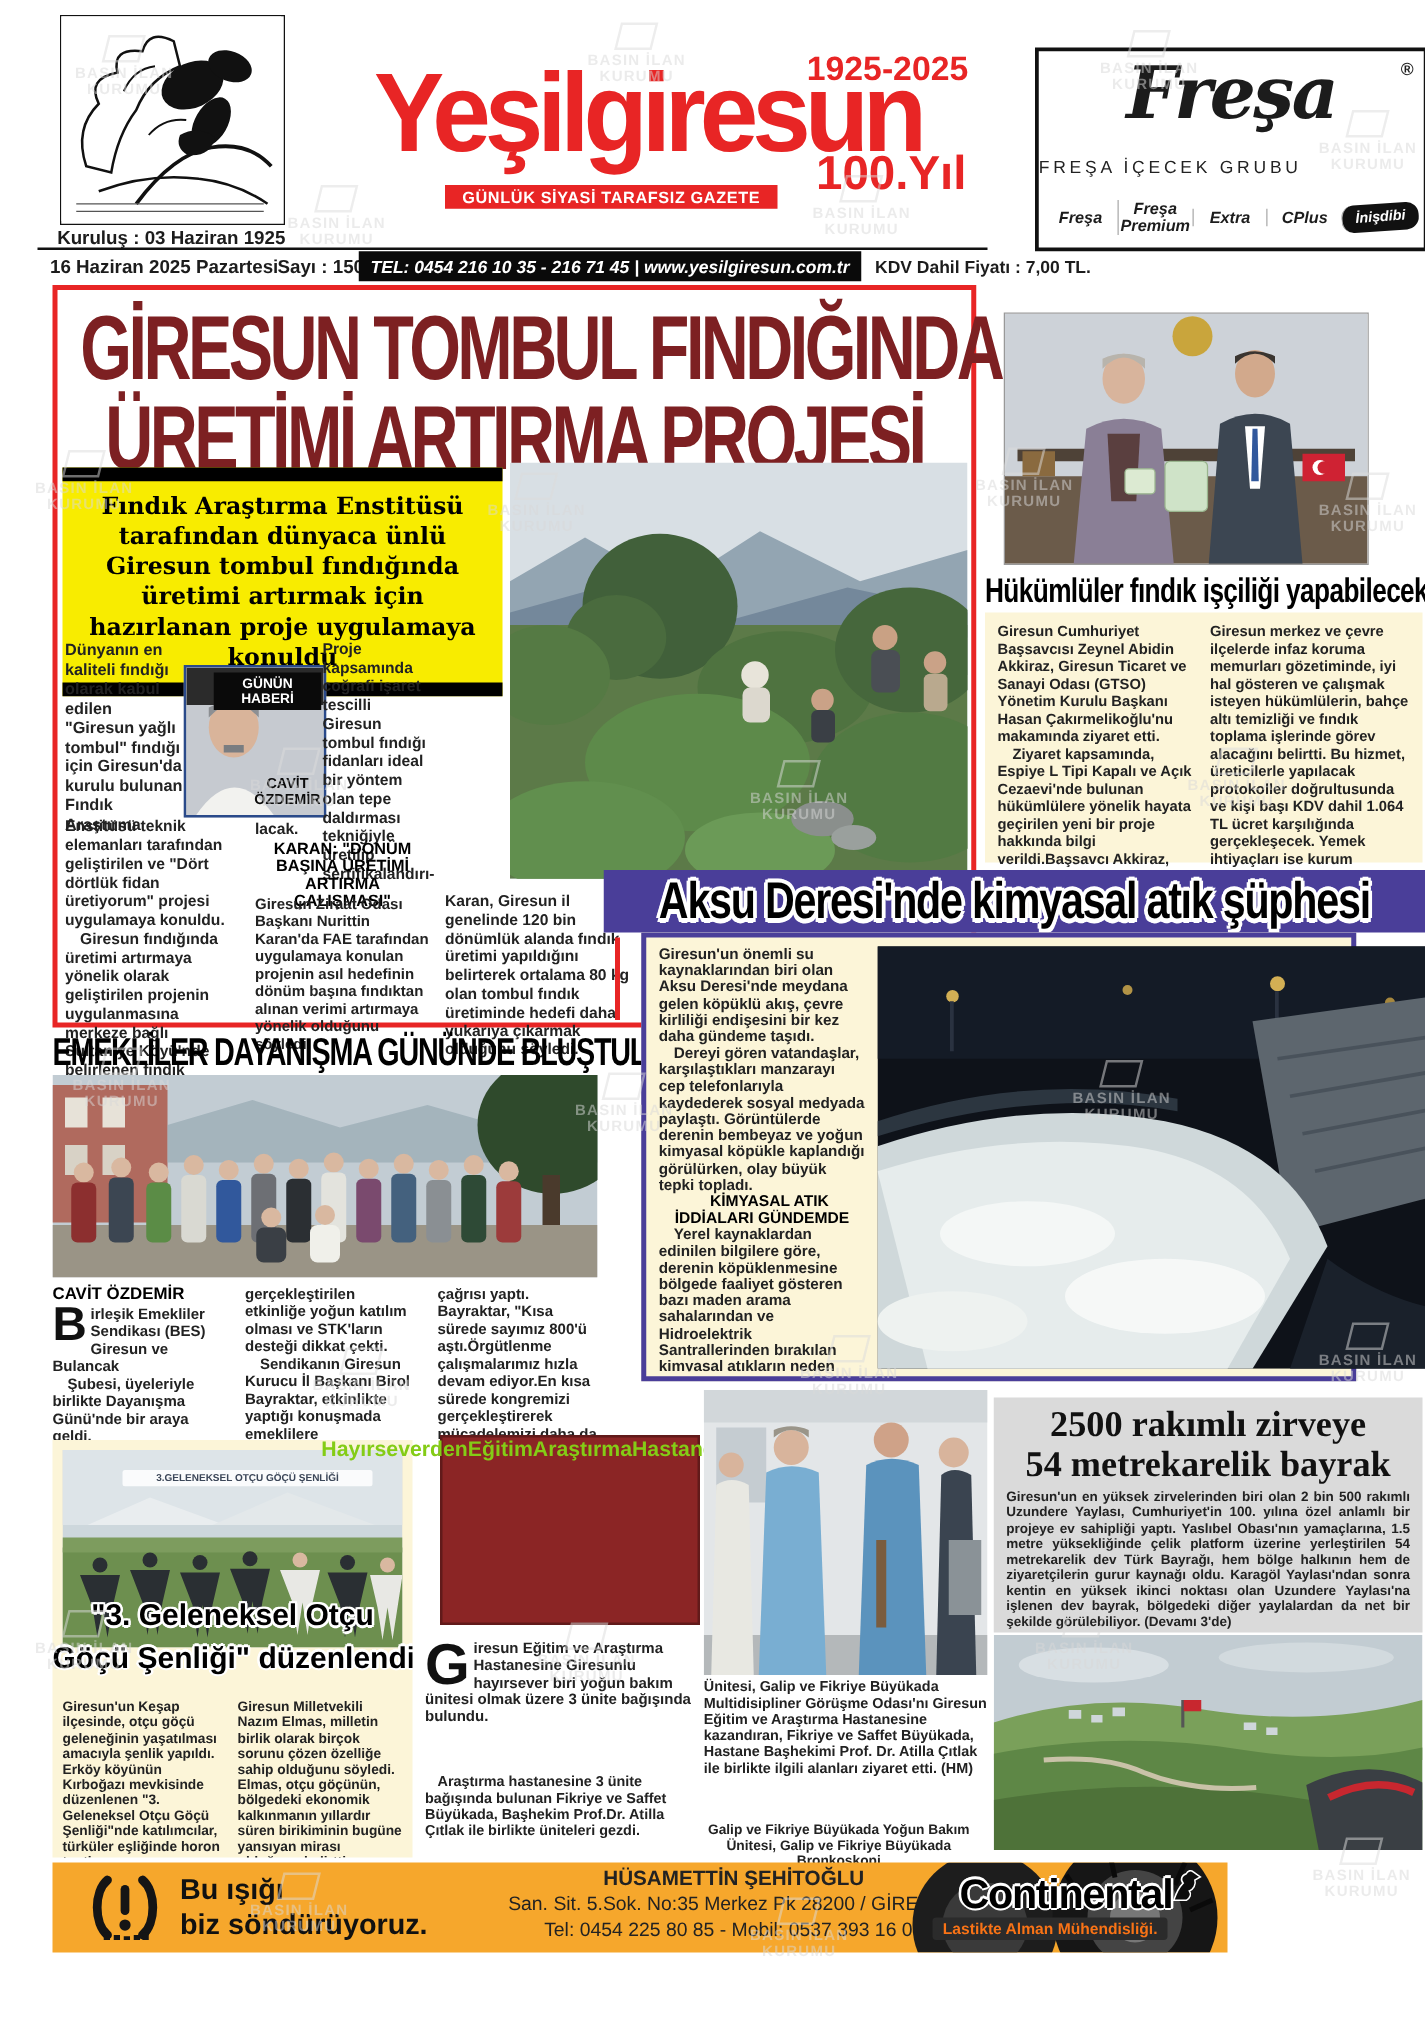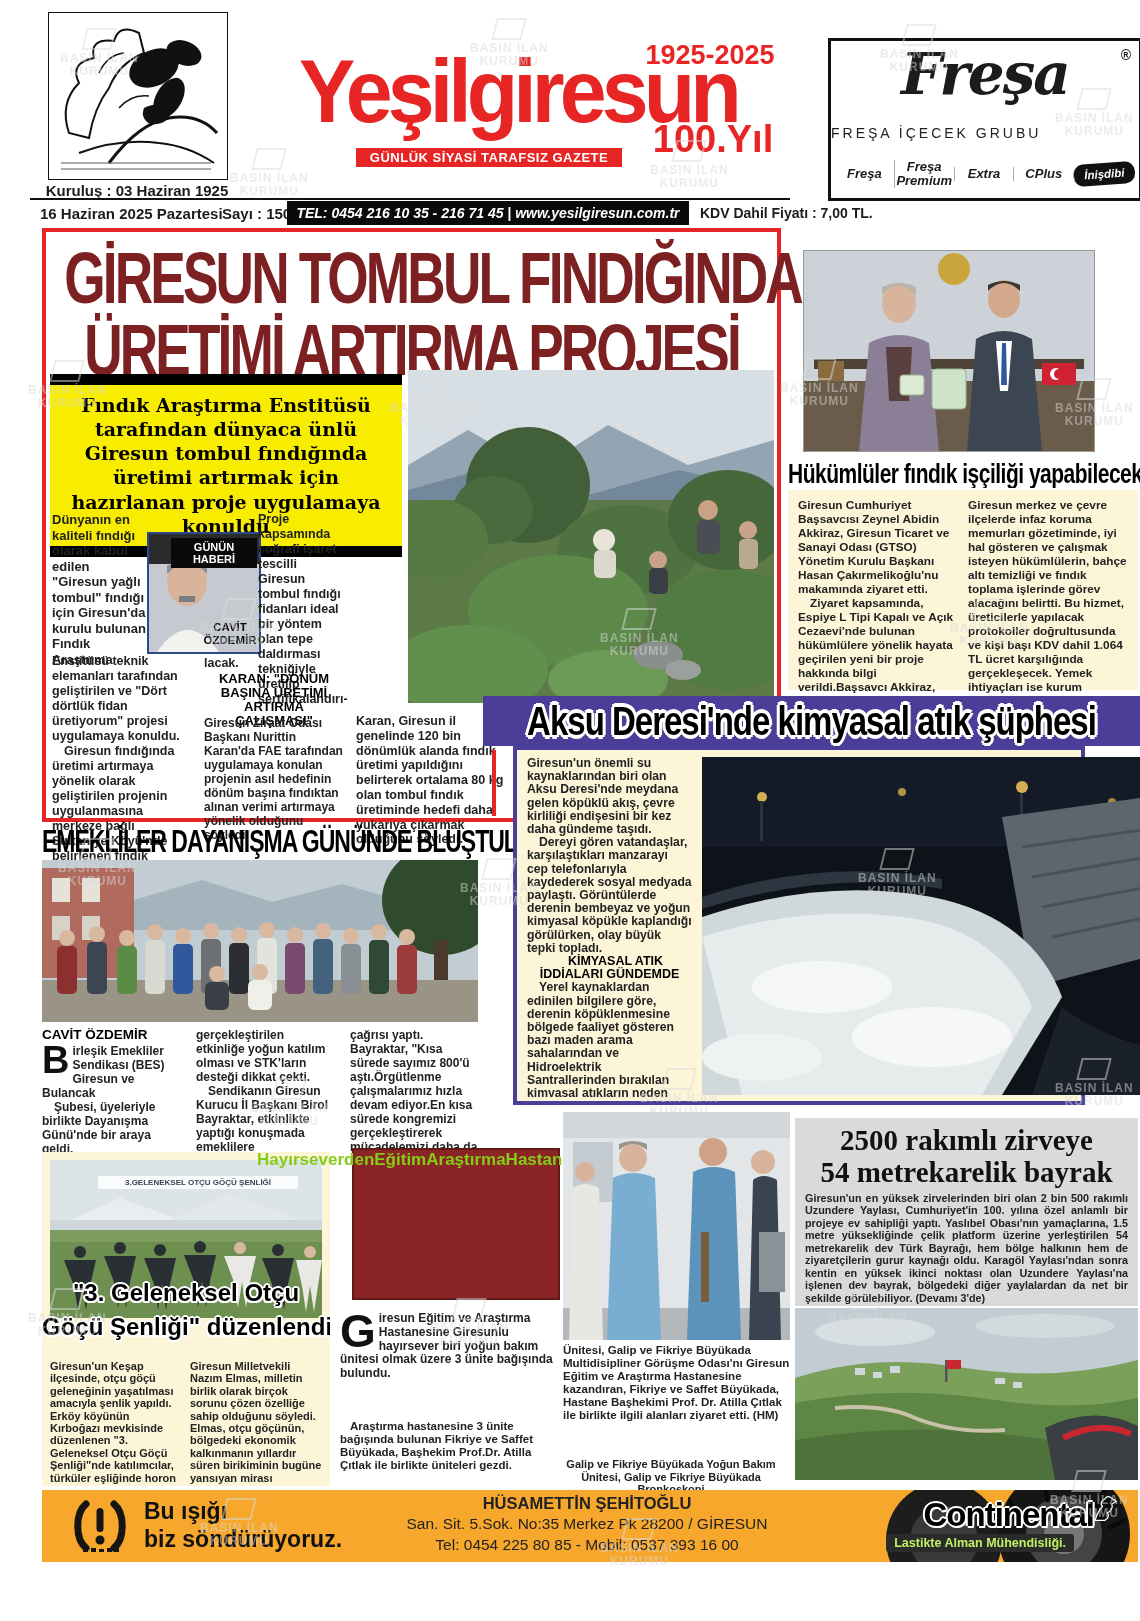--- a/index.html
+++ b/index.html
@@ -119,30 +119,30 @@
   .hosp-p1 .dropcap{font-size:46px;line-height:38px;}
   .hosp-p2{left:340px;top:1420px;width:218px;font-size:11.5px;line-height:13px;text-indent:10px;}
   .hosp-caption{left:563px;top:1344px;width:227px;font-size:11.5px;line-height:13px;}
   .hosp-p3{left:552px;top:1458px;width:238px;font-size:11px;line-height:12.5px;text-align:center;}
   
   .flag-box{position:absolute;left:795px;top:1118px;width:343px;height:188px;background:var(--gray);box-sizing:border-box;padding:6px 10px;}
   .flag-hl{text-align:center;font-family:"Liberation Serif",serif;font-weight:bold;font-size:29px;line-height:1.12;color:#111;}
   .flag-body{margin-top:3px;font-size:10.8px;line-height:12.5px;font-weight:bold;text-align:justify;color:#222;}
   .flag-photo{position:absolute;left:795px;top:1308px;width:343px;height:172px;}
   
-  .footer{position:absolute;left:42px;top:1490px;width:1096px;height:72px;background:var(--orange);}
+  .footer{position:absolute;left:42px;top:1490px;width:940px;height:72px;background:var(--orange);}
   .tpms{position:absolute;left:28px;top:10px;width:60px;height:52px;}
   .slogan{position:absolute;left:102px;top:7px;font-weight:bold;font-size:23px;line-height:28px;color:#111;}
   .dealer-block{position:absolute;left:330px;top:4px;width:430px;text-align:center;color:#222;}
   .dealer{font-weight:bold;font-size:16.5px;} .addr,.phone{font-size:15.5px;line-height:21px;}
   .tires{position:absolute;right:4px;top:0;width:330px;height:72px;overflow:hidden;}
   .conti{position:absolute;right:40px;top:6px;font-weight:bold;font-size:33px;letter-spacing:-1px;color:#000;white-space:nowrap;
          text-shadow:2px 0 0 #fff,-2px 0 0 #fff,0 2px 0 #fff,0 -2px 0 #fff,1.5px 1.5px 0 #fff,-1.5px -1.5px 0 #fff;}
   .conti-horse{position:absolute;right:14px;top:4px;width:30px;height:30px;}
-  .conti-tag{position:absolute;right:60px;top:44px;background:#2b2b2b;color:#bef264;font-weight:bold;font-size:12.5px;
+  .conti-tag{position:absolute;right:44px;top:44px;background:#2b2b2b;color:#f97316;font-weight:bold;font-size:12.5px;
              padding:2px 8px;border-radius:3px;} 
 </style>
 </head>
 <body>
 
 <div class="page">
   <div id="watermarks">
       <div class="wm" style="left: 60px; top: 28px;">
         <span class="wm-cube"></span>
         <span class="wm-t1">BASIN İLAN</span>

